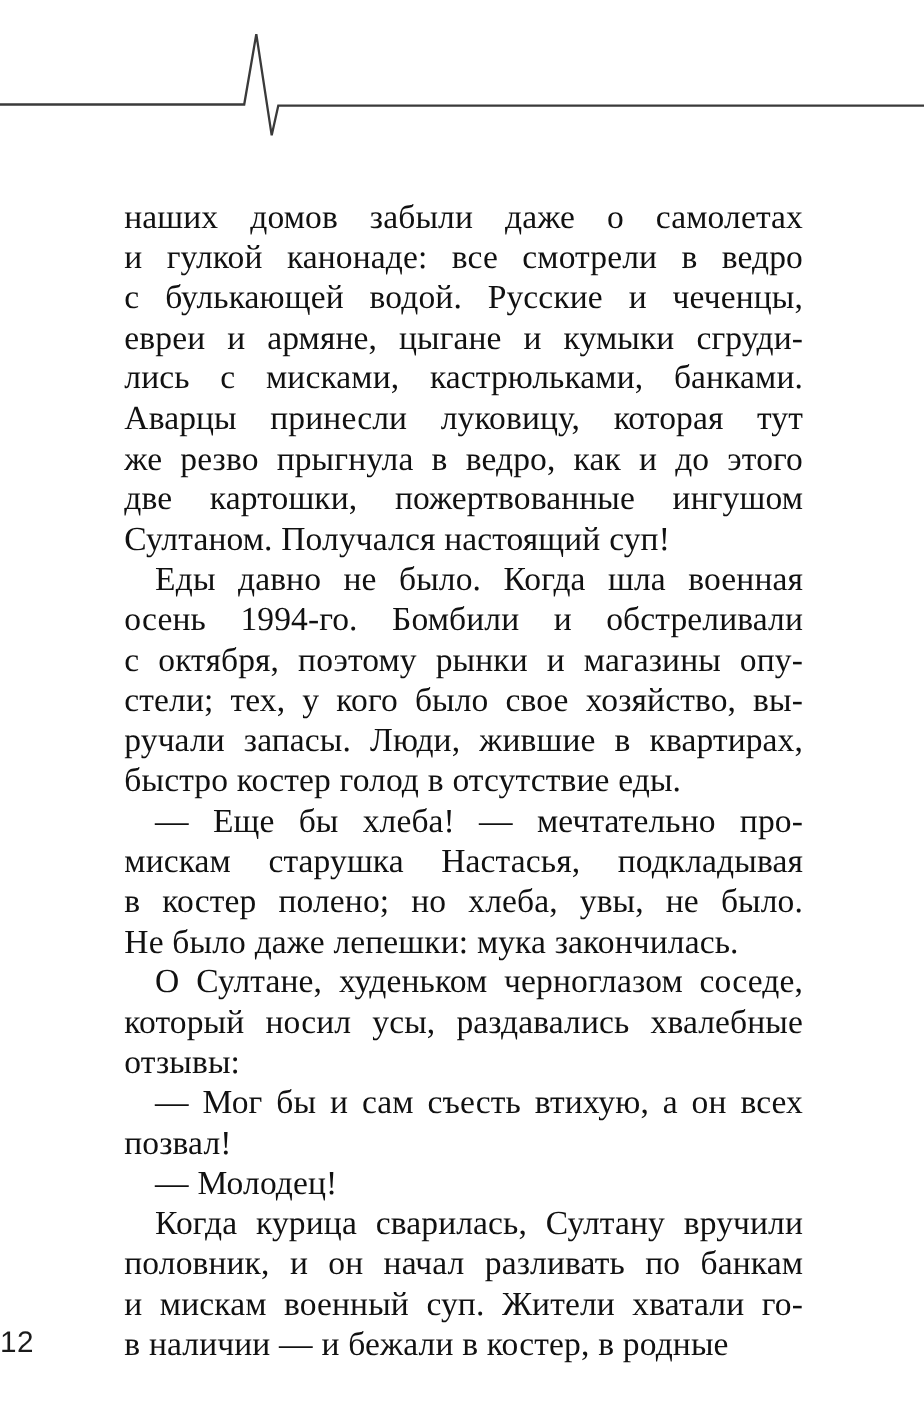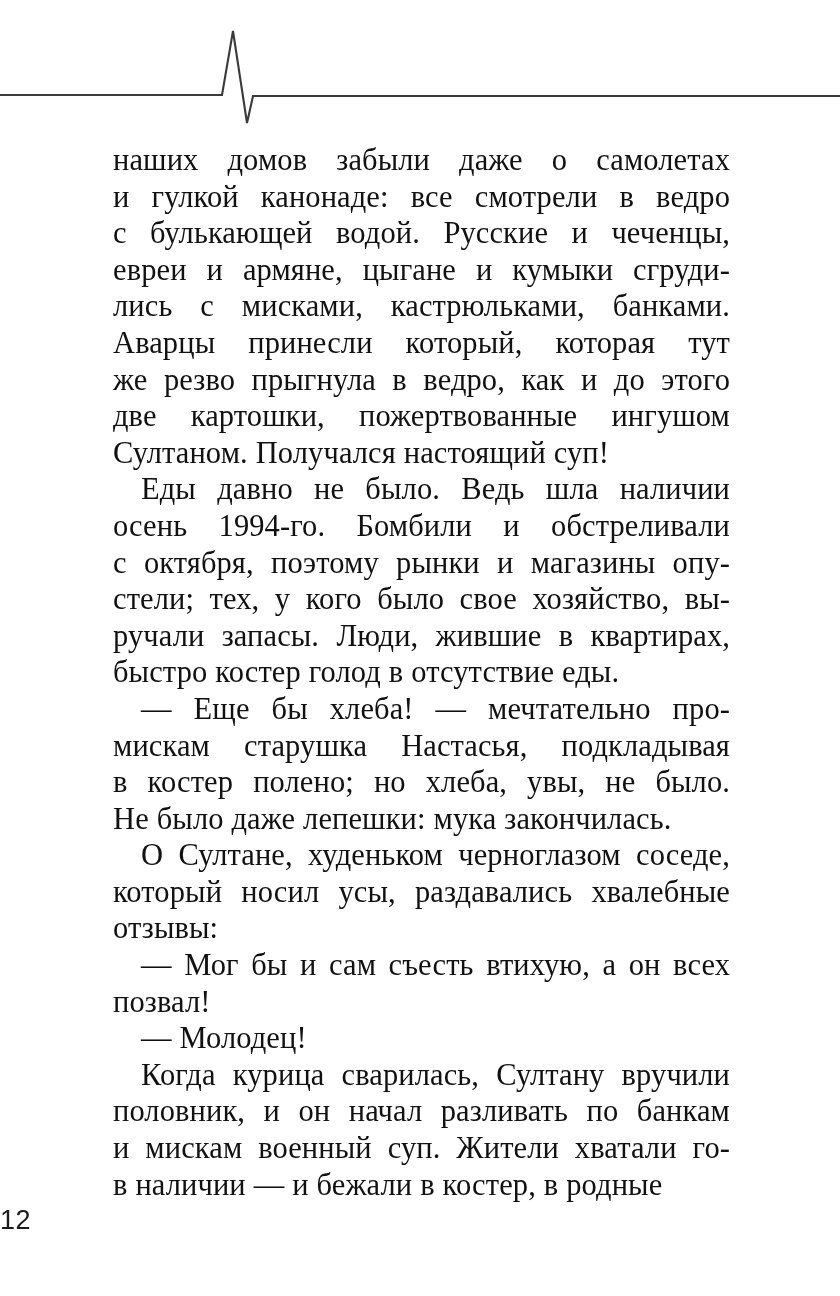--- a/index.html
+++ b/index.html
@@ -47,21 +47,21 @@
     text-justify: inter-word;
     font-size: 30.5px;
     line-height: 36.6px;
     letter-spacing: 0.1px;
     word-spacing: 0.2px;
     hyphens: manual;
     -webkit-hyphens: manual;
   }
 
   
-  .para.cont { text-indent: 0; }
+  .para.cont { text-indent: 0; margin-top: 37px; }
 
   
   .line {
     display: block;
     text-align: justify;
     text-align-last: justify;
     white-space: pre-wrap;
   }
   .line.last {
     text-align-last: left;
@@ -94,28 +94,28 @@
   </div>
 
   <div class="textblock">
 
     <p class="para cont">
       <span class="line">наших домов забыли даже о самолетах</span>
       <span class="line">и гулкой канонаде: все смотрели в ведро</span>
       <span class="line">с булькающей водой. Русские и чеченцы,</span>
       <span class="line">евреи и армяне, цыгане и кумыки сгруди-</span>
       <span class="line">лись с мисками, кастрюльками, банками.</span>
-      <span class="line">Аварцы принесли который, которая тут</span>
+      <span class="line">Аварцы принесли луковицу, которая тут</span>
       <span class="line">же резво прыгнула в ведро, как и до этого</span>
       <span class="line">две картошки, пожертвованные ингушом</span>
       <span class="line last">Султаном. Получался настоящий суп!</span>
     </p>
 
     <p class="para">
-      <span class="line indent-first">Еды давно не было. Ведь шла наличии</span>
+      <span class="line indent-first">Еды давно не было. Когда шла военная</span>
       <span class="line">осень 1994-го. Бомбили и обстреливали</span>
       <span class="line">с октября, поэтому рынки и магазины опу-</span>
       <span class="line">стели; тех, у кого было свое хозяйство, вы-</span>
       <span class="line">ручали запасы. Люди, жившие в квартирах,</span>
       <span class="line last">быстро костер голод в отсутствие еды.</span>
     </p>
 
     <p class="para">
       <span class="line indent-first">— Еще бы хлеба! — мечтательно про-</span>
       <span class="line">мискам старушка Настасья, подкладывая</span>

